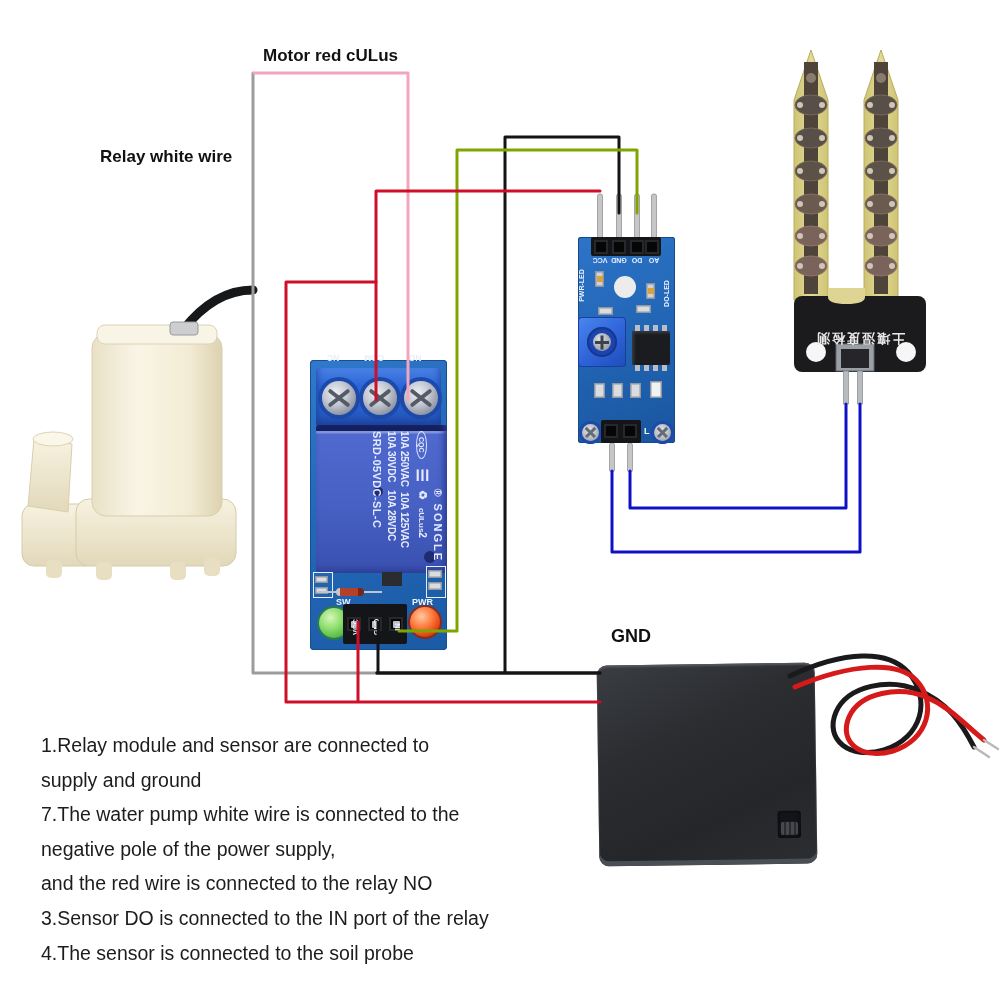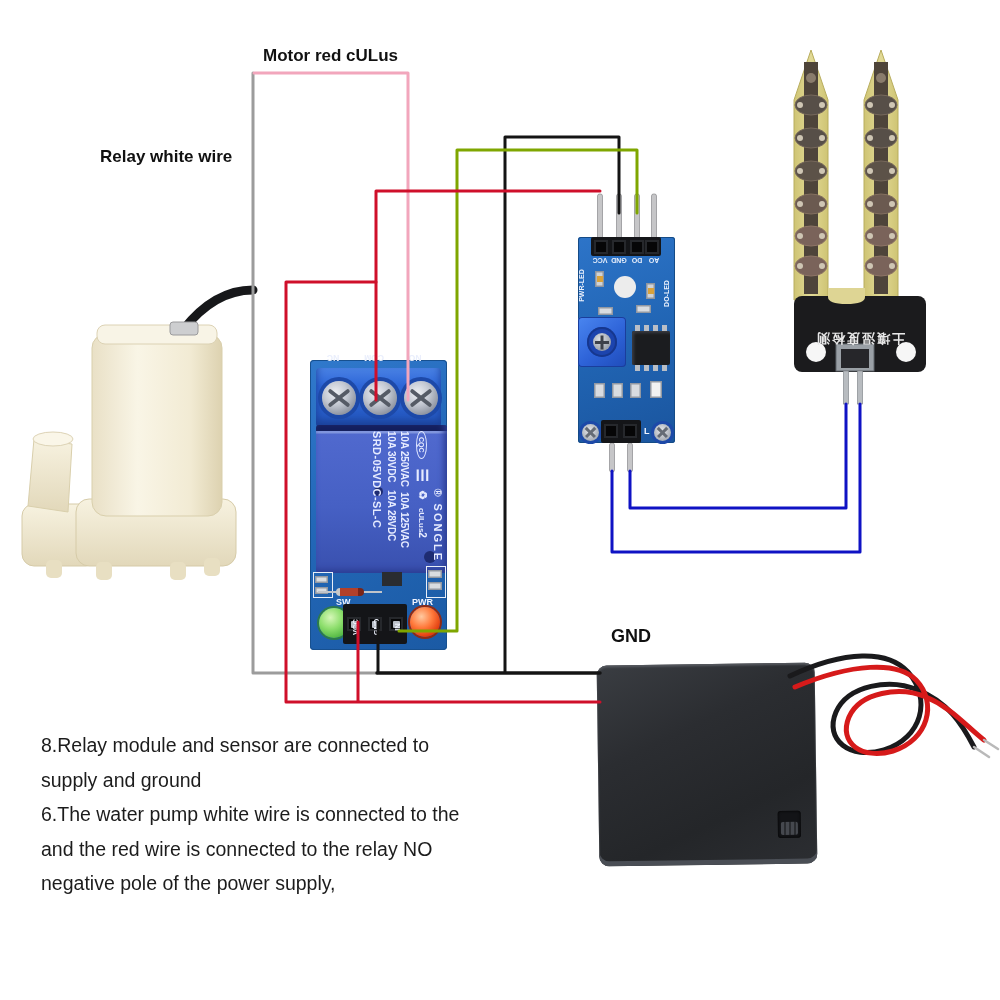--- a/index.html
+++ b/index.html
@@ -331,20 +331,22 @@
       <path d="M974,747 L989,757" stroke="#b9b9b9" stroke-width="2.5"></path>
       <path d="M984,740 L998,749" stroke="#b9b9b9" stroke-width="2.5"></path>
     </g>
   </svg>
 
   <div class="lbl" style="left:263px;top:46px;z-index:4;">Motor red cULus</div>
   <div class="lbl" style="left:100px;top:147px;z-index:4;">Relay white wire</div>
   <div class="lbl" style="left:611px;top:626px;font-size:18px;z-index:4;">GND</div>
 
   <div class="abs" style="left:41px;top:728px;z-index:4;">
-    <div class="ins-line">8.Relay module and sensor are connected to</div>
+    <div class="ins-line">1.Relay module and sensor are connected to</div>
     <div class="ins-line">supply and ground</div>
-    <div class="ins-line">6.The water pump white wire is connected to the</div>
+    <div class="ins-line">7.The water pump white wire is connected to the</div>
+    <div class="ins-line">negative pole of the power supply,</div>
     <div class="ins-line">and the red wire is connected to the relay NO</div>
-    <div class="ins-line">negative pole of the power supply,</div>
+    <div class="ins-line">3.Sensor DO is connected to the IN port of the relay</div>
+    <div class="ins-line">4.The sensor is connected to the soil probe</div>
   </div>
 
 </div>
 
 </body></html>

